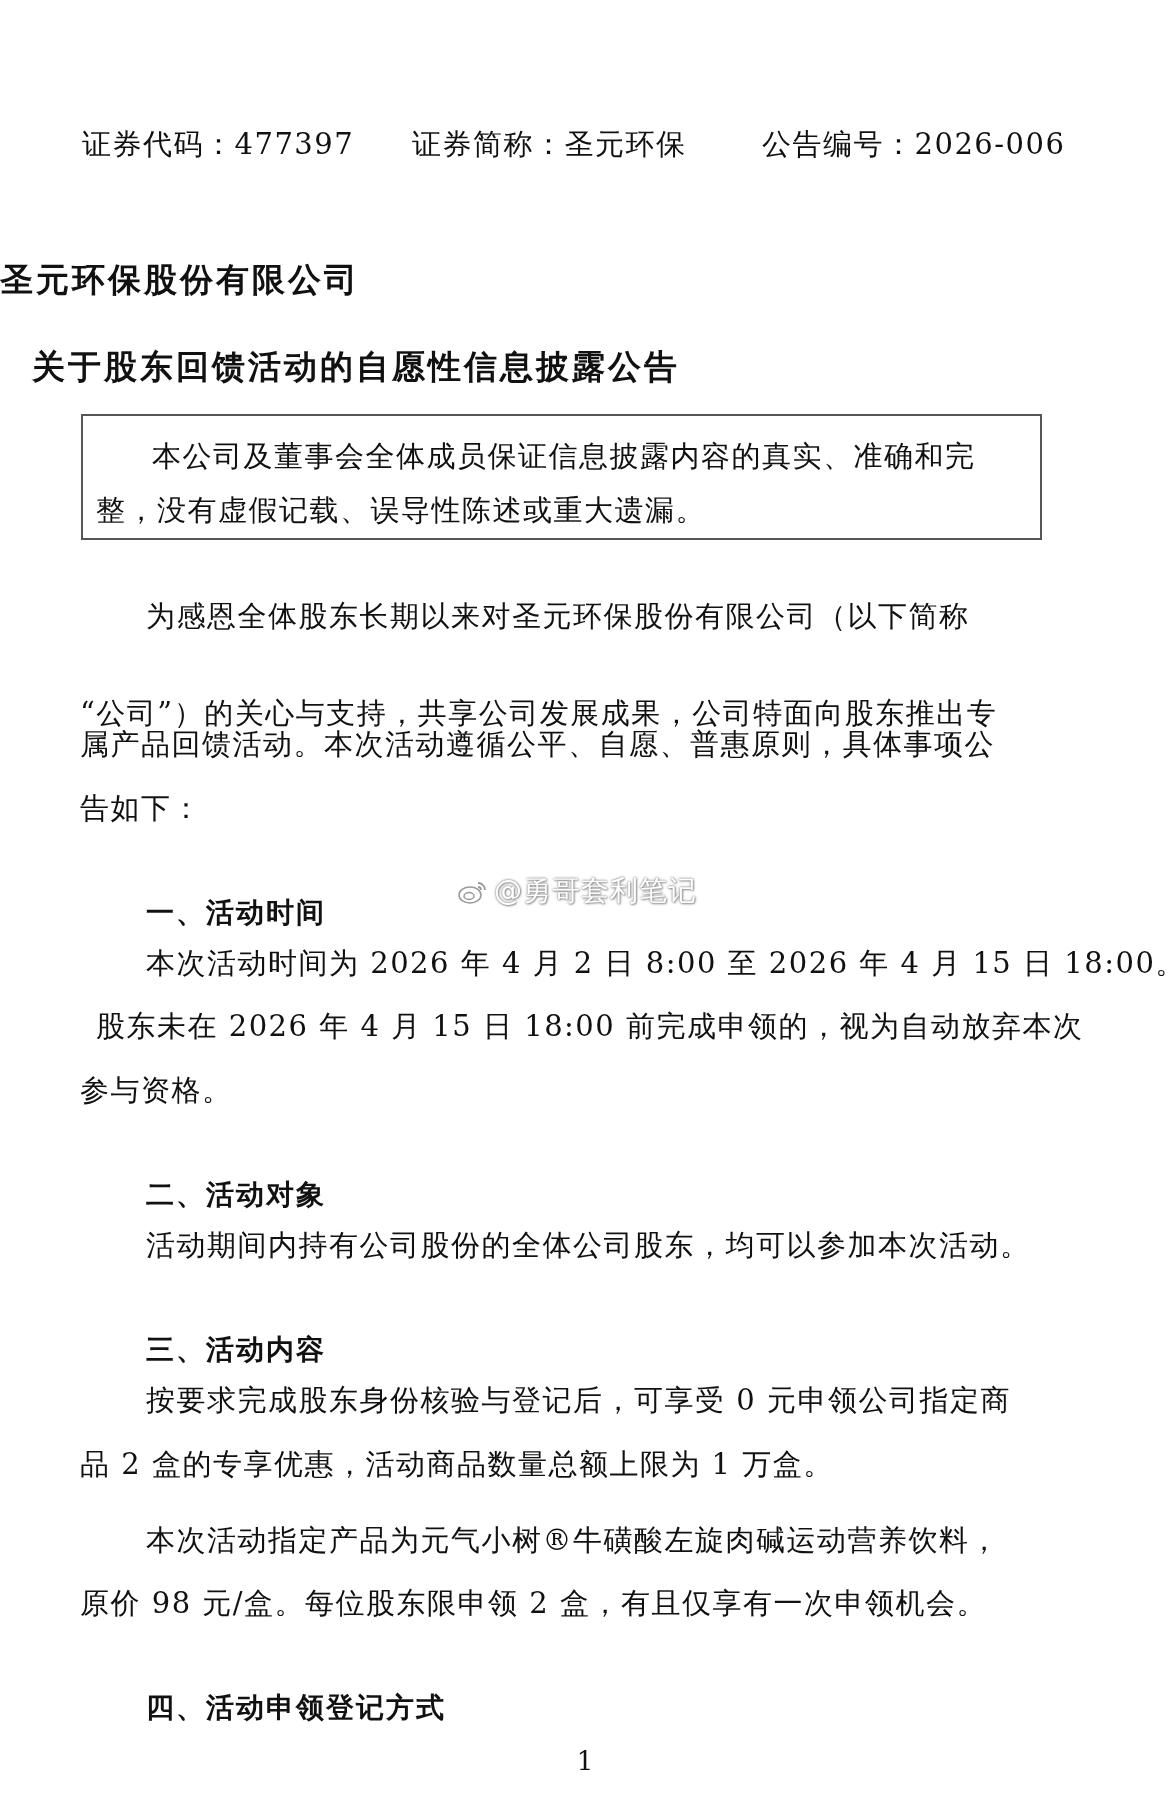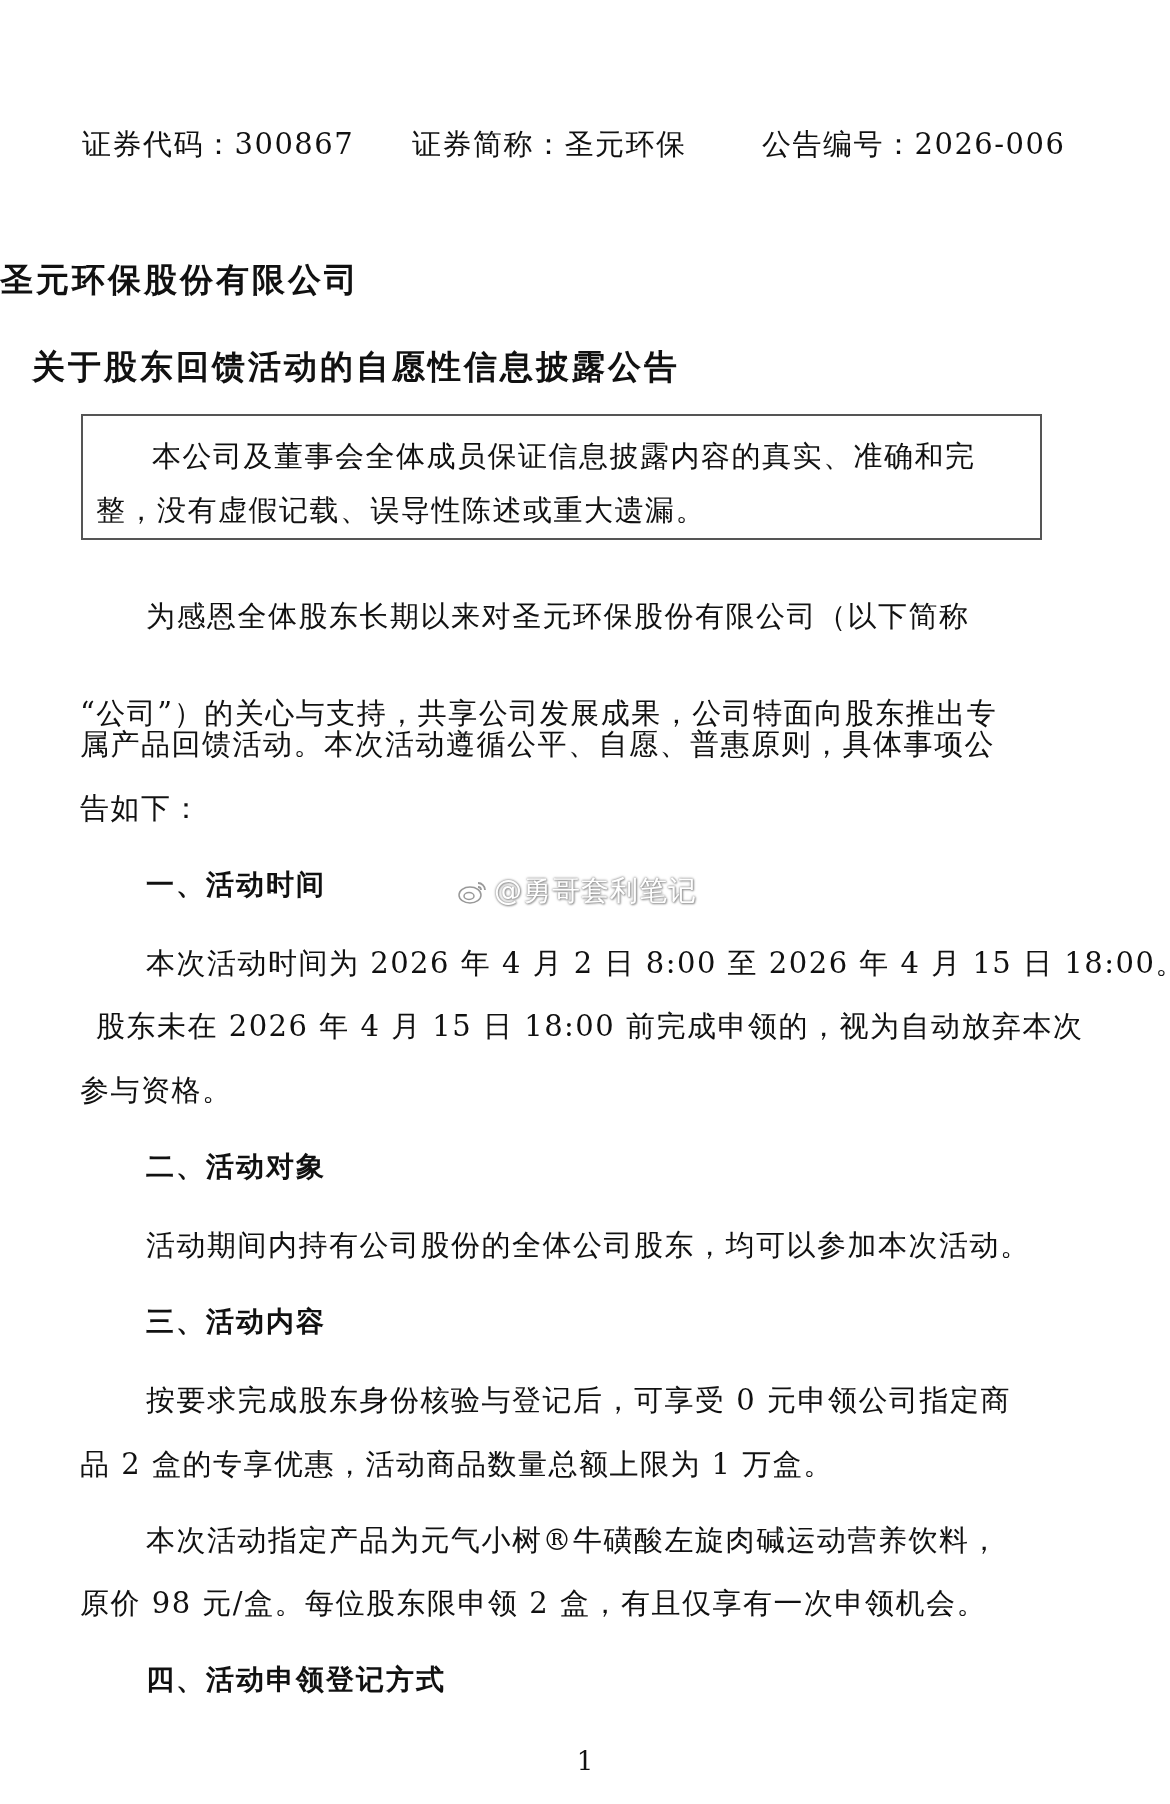--- a/index.html
+++ b/index.html
@@ -5,34 +5,34 @@
     html, body { margin: 0; padding: 0; background: #ffffff; }
     body { width: 1170px; height: 1804px; position: relative; overflow: hidden;
            font-family: "DejaVu Serif", "Liberation Serif", serif; color: #111; }
     .line { position: absolute; white-space: nowrap; font-size: 29px; line-height: 36px; letter-spacing: 1.5px; }
     .header { top: 126px; left: 82px; font-size: 29px; }
     .header span { position: absolute; white-space: nowrap; top: 0; }
     .title { position: absolute; left: 0; width: 1170px; text-align: left; font-weight: bold;
              font-family: "DejaVu Sans", "Liberation Sans", sans-serif; font-size: 33px; letter-spacing: 3px; }
     .notice-box { position: absolute; left: 81px; top: 414px; width: 961px; height: 126px;
                   border: 2px solid #555; box-sizing: border-box; }
-    .heading { font-weight: bold; font-family: "DejaVu Sans", "Liberation Sans", sans-serif; font-size: 28px; letter-spacing: 2px; }
+    .heading { font-weight: bold; font-family: "DejaVu Sans", "Liberation Sans", sans-serif; font-size: 28px; letter-spacing: 2px; margin-top: 28px; }
     .watermark { position: absolute; left: 458px; top: 872px; font-family: "DejaVu Sans", "Liberation Sans", sans-serif;
                  font-size: 28px; color: #ffffff; letter-spacing: 1px;
                  text-shadow: 0 0 2px #888, 0 0 3px #aaa, 1px 1px 2px #999; text-align: center; }
     .watermark .weibo { display: inline-block; width: 30px; height: 24px; vertical-align: middle; margin-right: 6px; }
     .page-num { position: absolute; left: 0; width: 1170px; text-align: center; top: 1746px; font-size: 26px; }
   </style>
 </head>
 <body>
 
 <div>
 
   <div class="line header">
-    <span style="left:0;">证券代码：300867</span>
+    <span style="left:0;">证券代码：477397</span>
     <span style="left:330px;">证券简称：圣元环保</span>
     <span style="left:680px;">公告编号：2026-006</span>
   </div>
 
   <div class="title" style="top:258px;">圣元环保股份有限公司</div>
   <div class="title" style="top:345px;margin-left:32px;">关于股东回馈活动的自愿性信息披露公告</div>
 
   <div class="notice-box"></div>
   <div class="line" style="top:438px; left:152px;">本公司及董事会全体成员保证信息披露内容的真实、准确和完</div>
   <div class="line" style="top:492px; left:96px;">整，没有虚假记载、误导性陈述或重大遗漏。</div>

